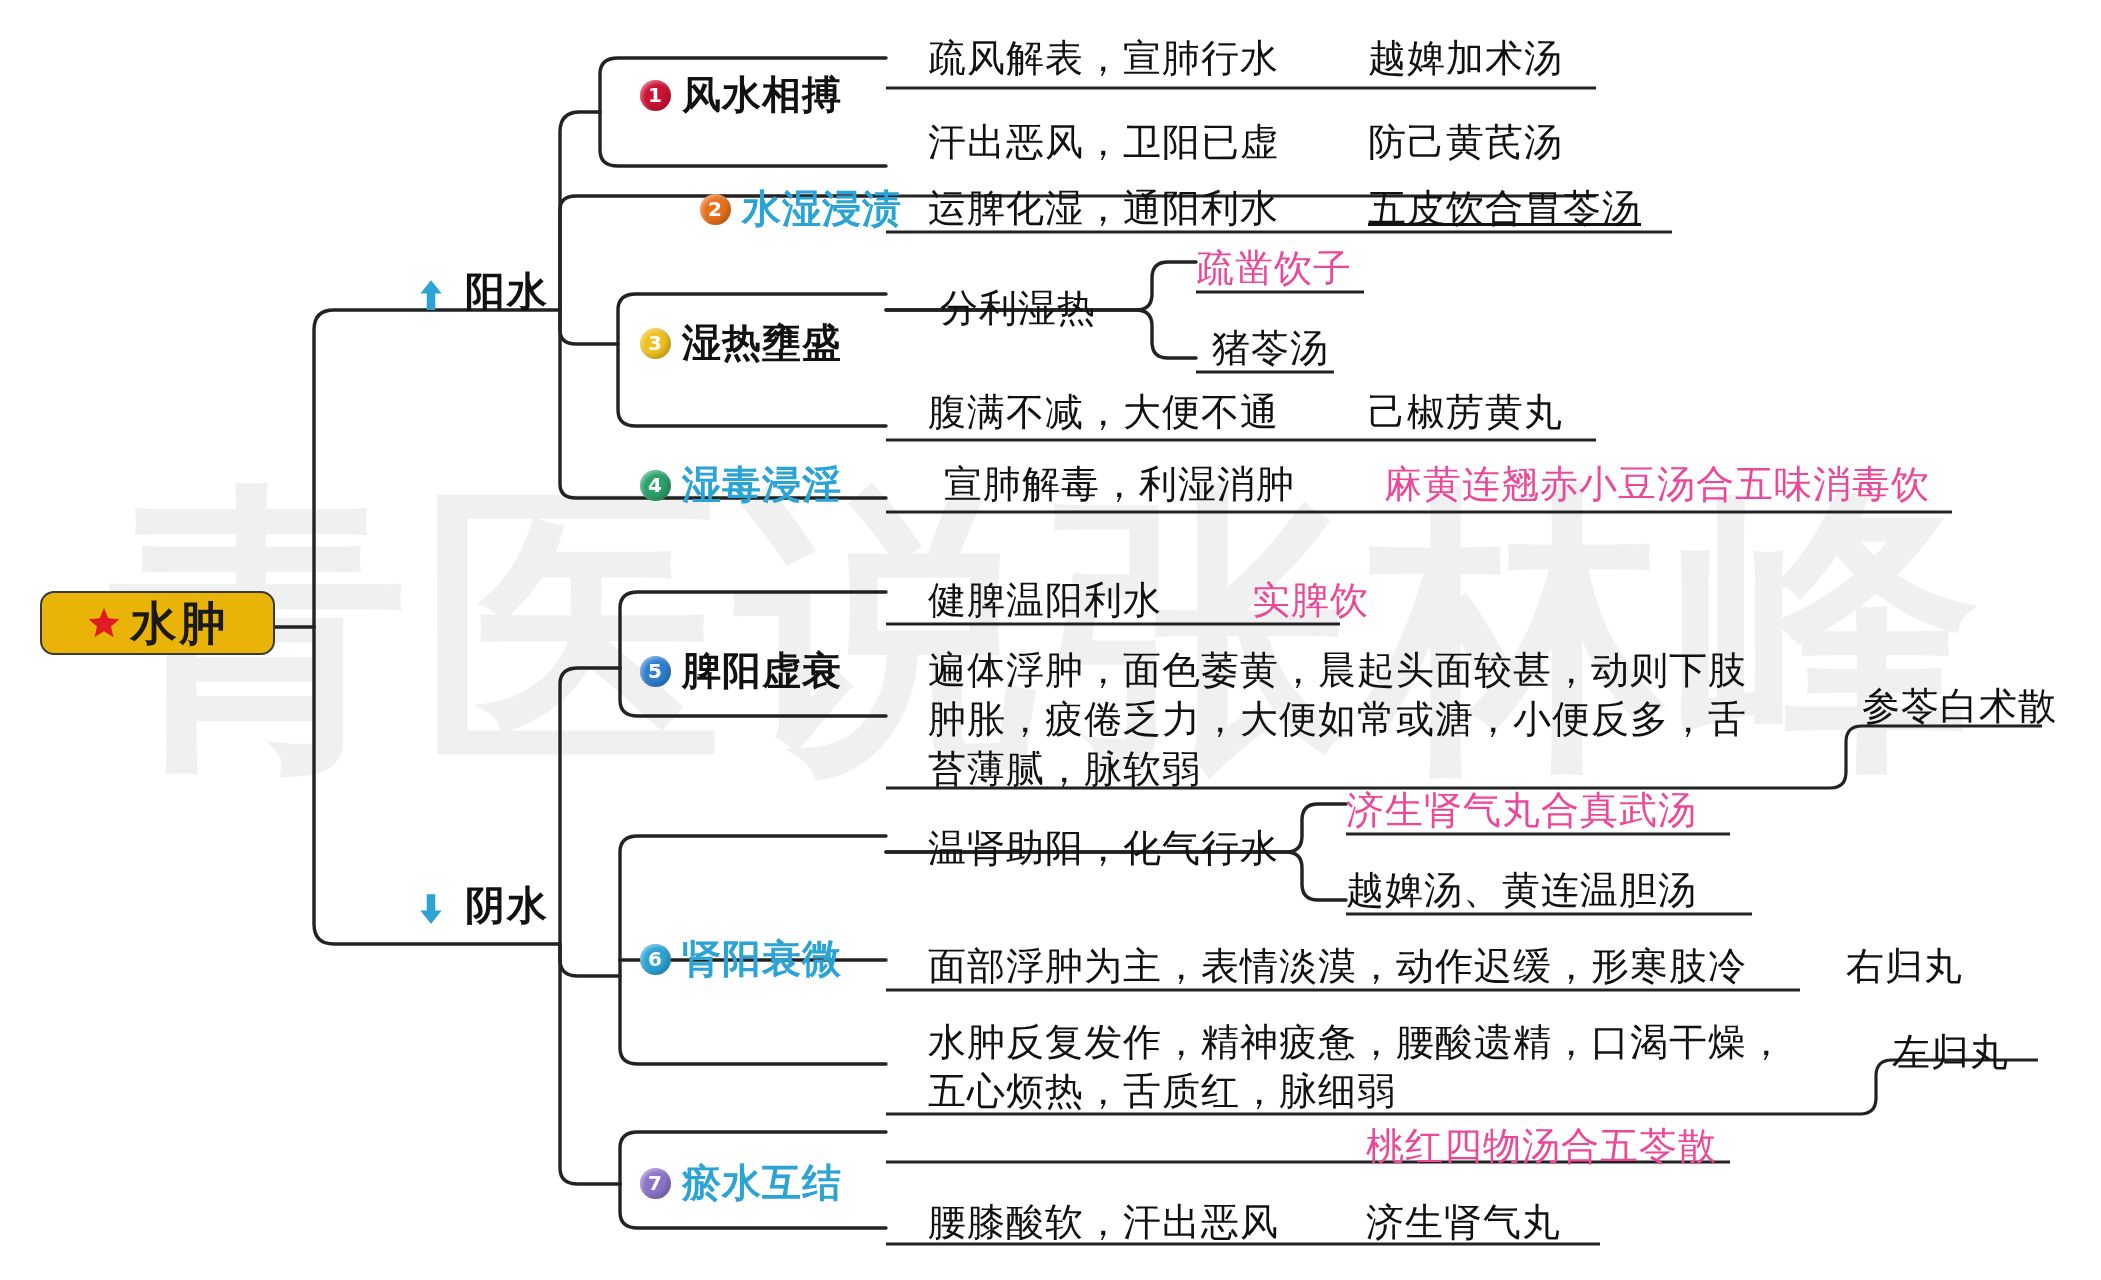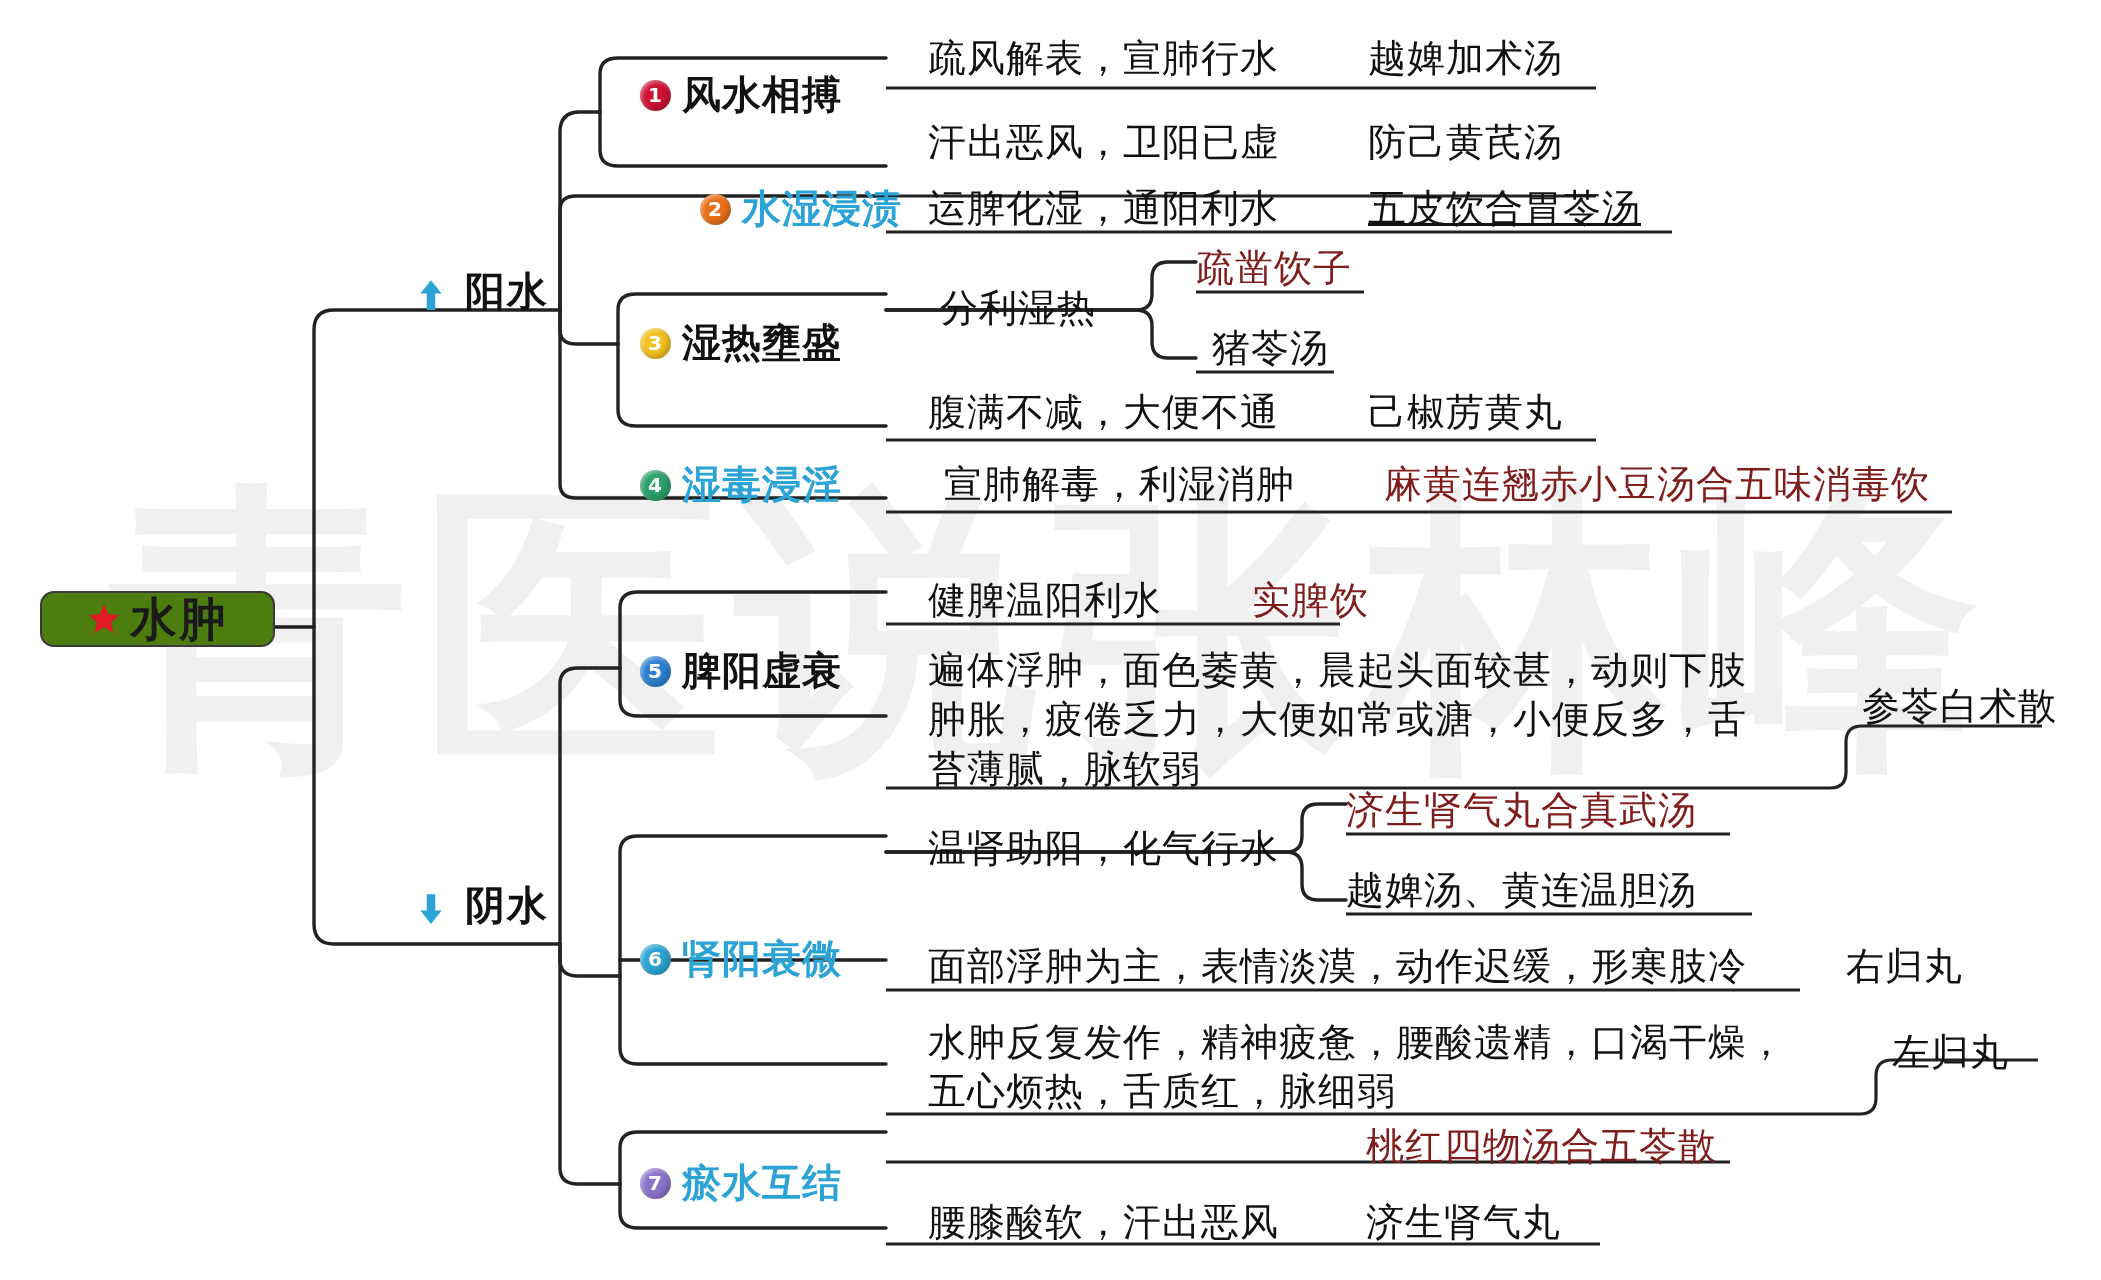--- a/index.html
+++ b/index.html
@@ -60,24 +60,24 @@
     position: absolute;
     white-space: nowrap;
     line-height: 1.18;
   }
 
   
   #root-node {
     left: 40px;
     top: 591px;
     width: 235px;
-    height: 56px;
+    height: 64px;
     border: 2.5px solid #3a3a3a;
     border-radius: 14px;
-    background: #4d7c0f;
+    background: #eab308;
     display: flex;
     align-items: center;
     justify-content: center;
     gap: 10px;
     box-sizing: border-box;
   }
   #root-node .root-label {
     font-size: 46px;
     font-weight: 700;
     letter-spacing: 3px;
@@ -132,21 +132,21 @@
   .t {
     font-size: 38px;
     letter-spacing: 1px;
     font-weight: 500;
   }
   .multi {
     white-space: pre-line;
     line-height: 1.30;
   }
 
-  .blue { color: #7f1d1d; }
+  .blue { color: #ec4899; }
   .blk  { color: #111111; }
 </style>
 </head>
 <body>
 
 <div id="watermark">
   <span>青医说张林峰</span>
 </div>
 
 <svg id="wires" viewBox="0 0 2101 1280" width="2101" height="1280">

